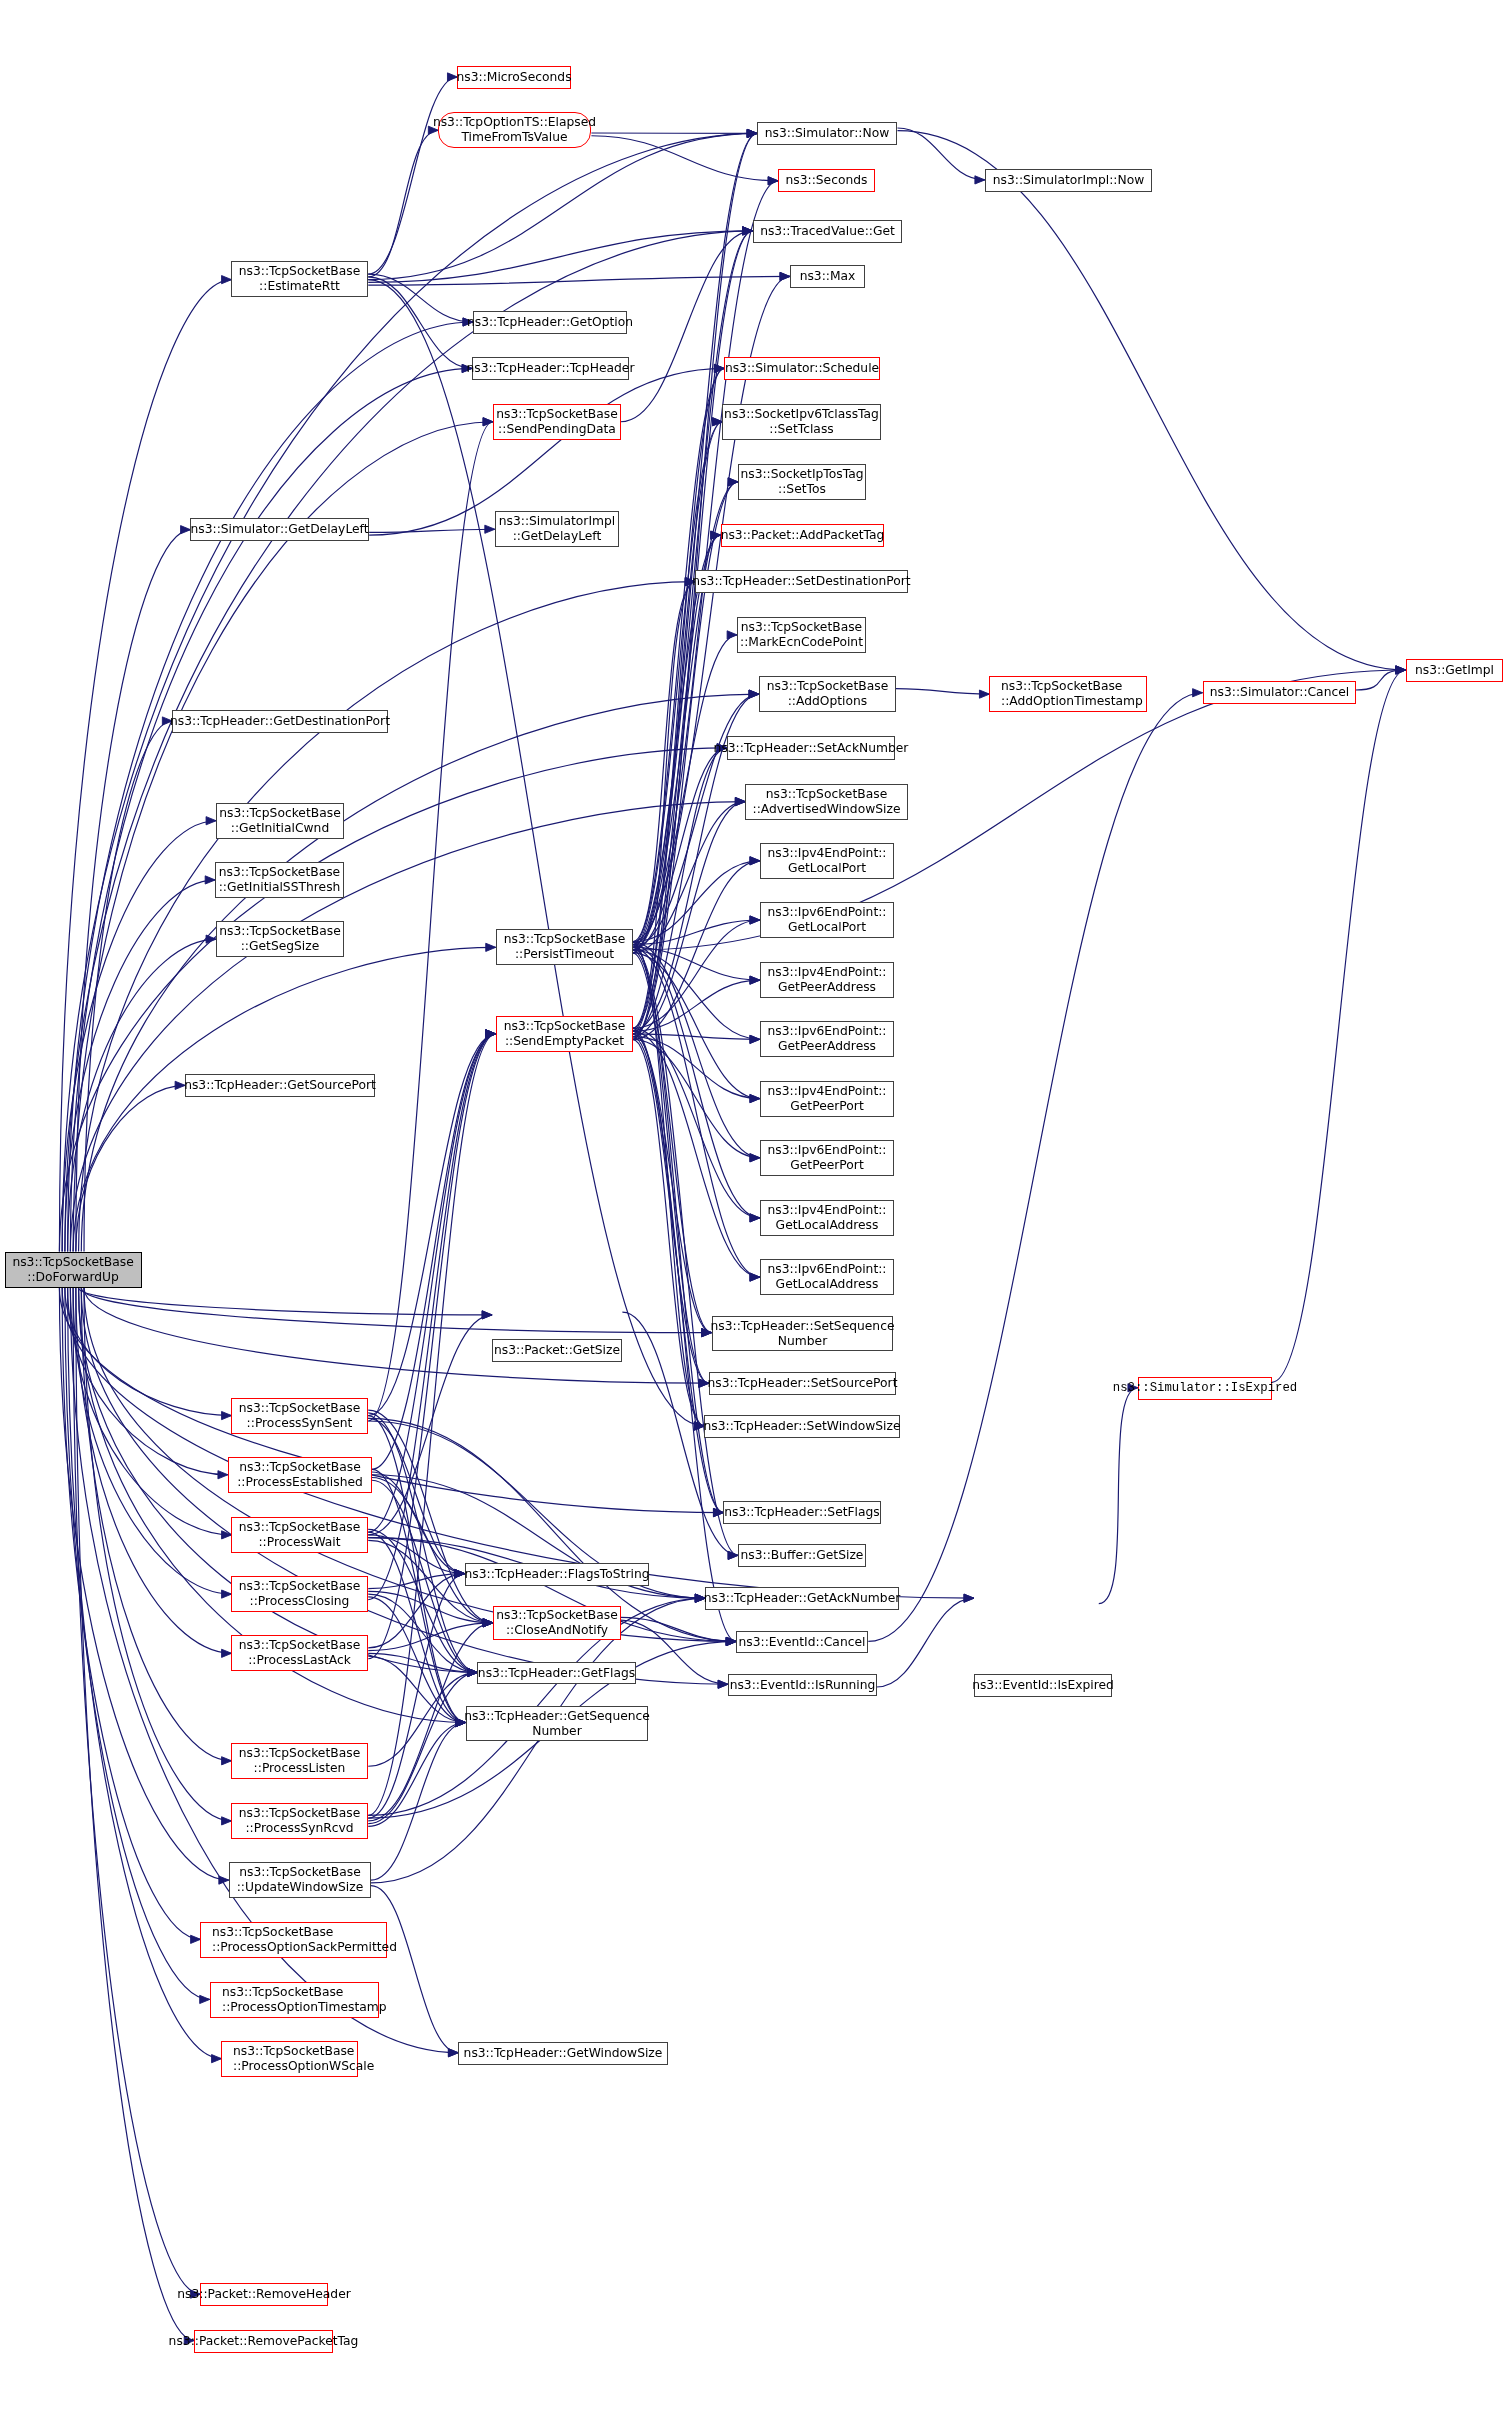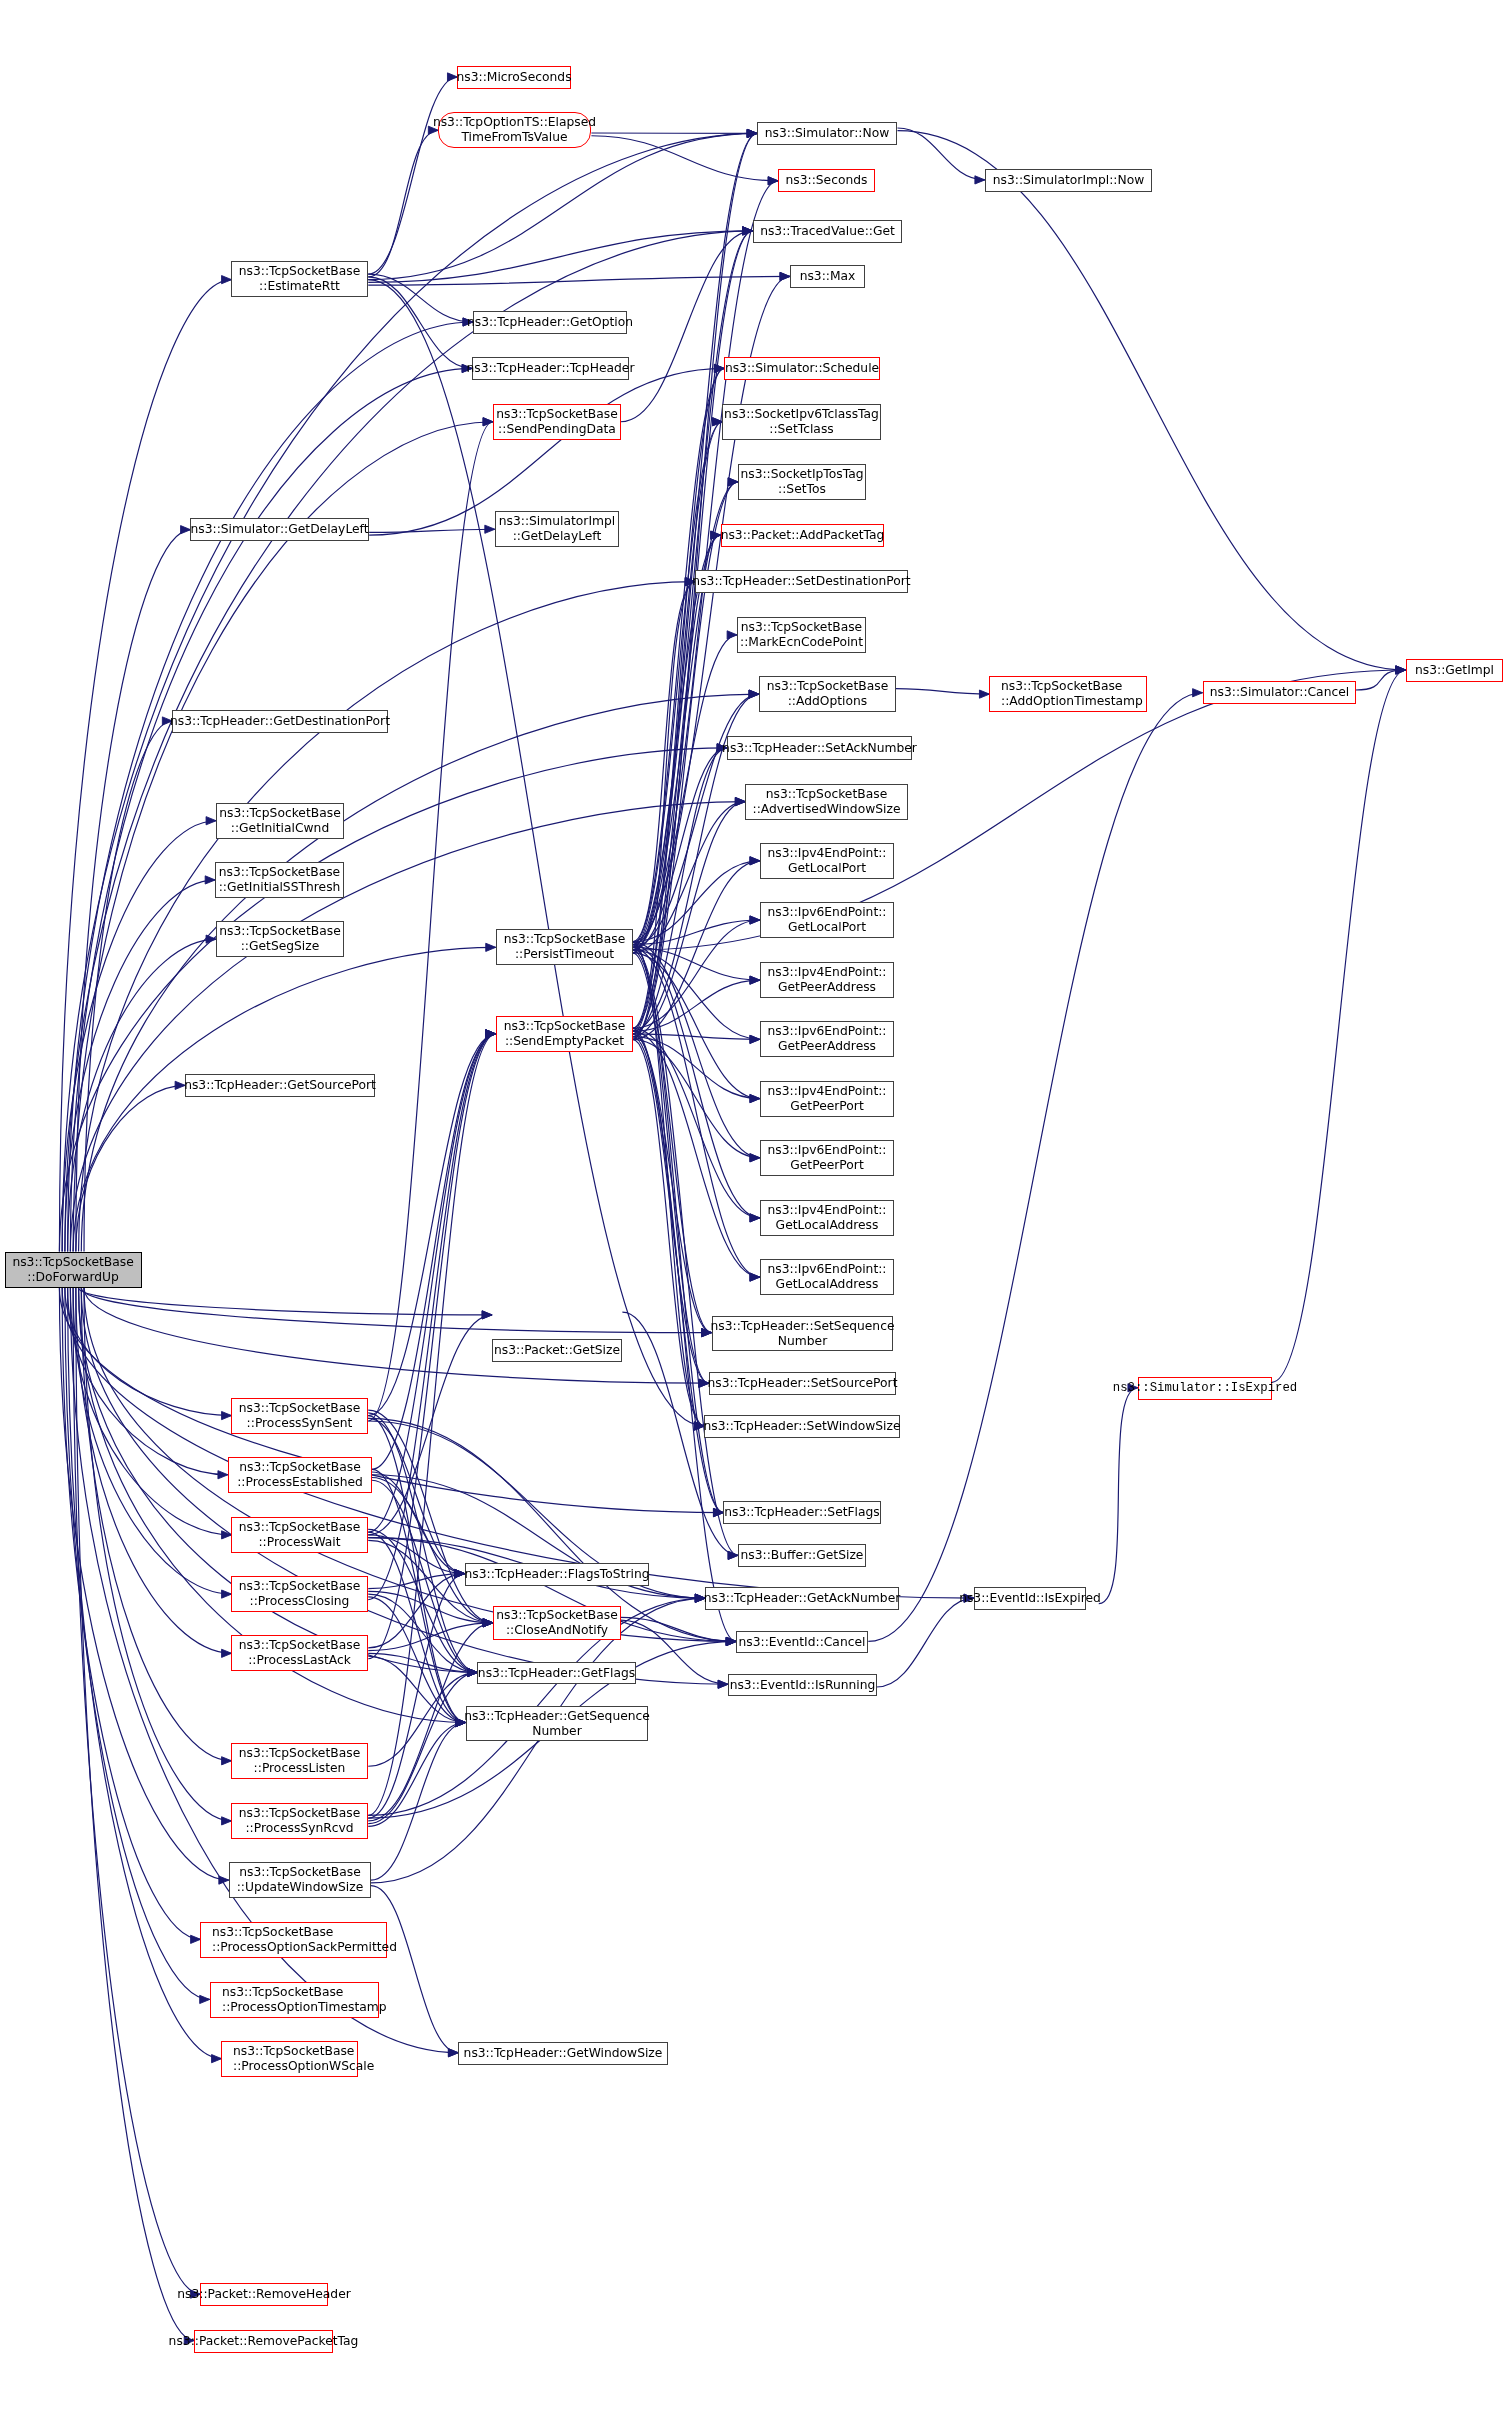--- a/index.html
+++ b/index.html
@@ -369,21 +369,21 @@
       <div class="node" style="left: 695px; top: 570px; width: 213px; height: 23px;"><span>ns3::TcpHeader::SetDestinationPort</span></div>
       <div class="node" style="left: 737px; top: 617px; width: 129px; height: 36px;"><span>ns3::TcpSocketBase
 ::MarkEcnCodePoint</span></div>
       <div class="node" style="left: 759px; top: 676px; width: 137px; height: 36px;"><span>ns3::TcpSocketBase
 ::AddOptions</span></div>
       <div class="node red left-align" style="left: 989px; top: 676px; width: 158px; height: 36px;"><span>ns3::TcpSocketBase
 ::AddOptionTimestamp</span></div>
       <div class="node red" style="left: 1406px; top: 659px; width: 97px; height: 23px;"><span>ns3::GetImpl</span></div>
       <div class="node red" style="left: 1203px; top: 681px; width: 153px; height: 23px;"><span>ns3::Simulator::Cancel</span></div>
       <div class="node" style="left: 172px; top: 710px; width: 216px; height: 23px;"><span>ns3::TcpHeader::GetDestinationPort</span></div>
-      <div class="node" style="left: 727px; top: 736px; width: 185px; height: 24px;"><span>ns3::TcpHeader::SetAckNumber</span></div>
+      <div class="node" style="left: 727px; top: 736px; width: 168px; height: 24px;"><span>ns3::TcpHeader::SetAckNumber</span></div>
       <div class="node" style="left: 745px; top: 784px; width: 163px; height: 36px;"><span>ns3::TcpSocketBase
 ::AdvertisedWindowSize</span></div>
       <div class="node" style="left: 216px; top: 803px; width: 128px; height: 36px;"><span>ns3::TcpSocketBase
 ::GetInitialCwnd</span></div>
       <div class="node" style="left: 215px; top: 862px; width: 129px; height: 36px;"><span>ns3::TcpSocketBase
 ::GetInitialSSThresh</span></div>
       <div class="node" style="left: 216px; top: 921px; width: 128px; height: 36px;"><span>ns3::TcpSocketBase
 ::GetSegSize</span></div>
       <div class="node" style="left: 496px; top: 929px; width: 137px; height: 36px;"><span>ns3::TcpSocketBase
 ::PersistTimeout</span></div>
@@ -416,21 +416,21 @@
 ::ProcessSynSent</span></div>
       <div class="node red" style="left: 228px; top: 1457px; width: 144px; height: 36px;"><span>ns3::TcpSocketBase
 ::ProcessEstablished</span></div>
       <div class="node red" style="left: 231px; top: 1517px; width: 137px; height: 36px;"><span>ns3::TcpSocketBase
 ::ProcessWait</span></div>
       <div class="node" style="left: 723px; top: 1501px; width: 158px; height: 23px;"><span>ns3::TcpHeader::SetFlags</span></div>
       <div class="node" style="left: 738px; top: 1544px; width: 128px; height: 23px;"><span>ns3::Buffer::GetSize</span></div>
       <div class="node red" style="left: 231px; top: 1576px; width: 137px; height: 36px;"><span>ns3::TcpSocketBase
 ::ProcessClosing</span></div>
       <div class="node" style="left: 465px; top: 1563px; width: 184px; height: 23px;"><span>ns3::TcpHeader::FlagsToString</span></div>
-      <div class="node" style="left: 974px; top: 1587px; width: 112px; height: 23px;"><span>ns3::EventId::IsExpired</span></div>
+      <div class="node" style="left: 974px; top: 1674px; width: 138px; height: 23px;"><span>ns3::EventId::IsExpired</span></div>
       <div class="node" style="left: 705px; top: 1587px; width: 194px; height: 23px;"><span>ns3::TcpHeader::GetAckNumber</span></div>
       <div class="node red" style="left: 231px; top: 1635px; width: 137px; height: 36px;"><span>ns3::TcpSocketBase
 ::ProcessLastAck</span></div>
       <div class="node red" style="left: 493px; top: 1606px; width: 128px; height: 34px;"><span>ns3::TcpSocketBase
 ::CloseAndNotify</span></div>
       <div class="node" style="left: 736px; top: 1631px; width: 132px; height: 22px;"><span>ns3::EventId::Cancel</span></div>
       <div class="node" style="left: 477px; top: 1662px; width: 159px; height: 22px;"><span>ns3::TcpHeader::GetFlags</span></div>
       <div class="node" style="left: 728px; top: 1674px; width: 149px; height: 22px;"><span>ns3::EventId::IsRunning</span></div>
       <div class="node red" style="left: 231px; top: 1743px; width: 137px; height: 36px;"><span>ns3::TcpSocketBase
 ::ProcessListen</span></div>

